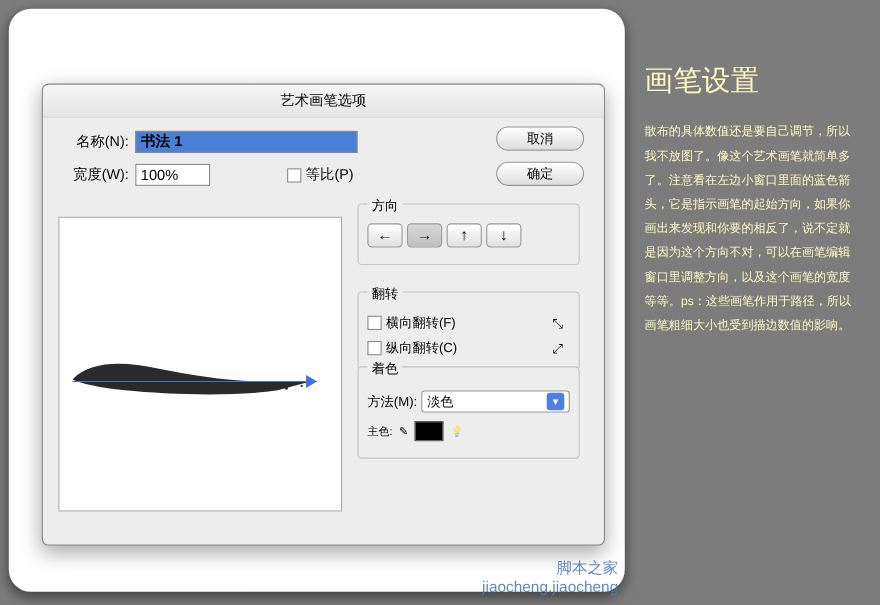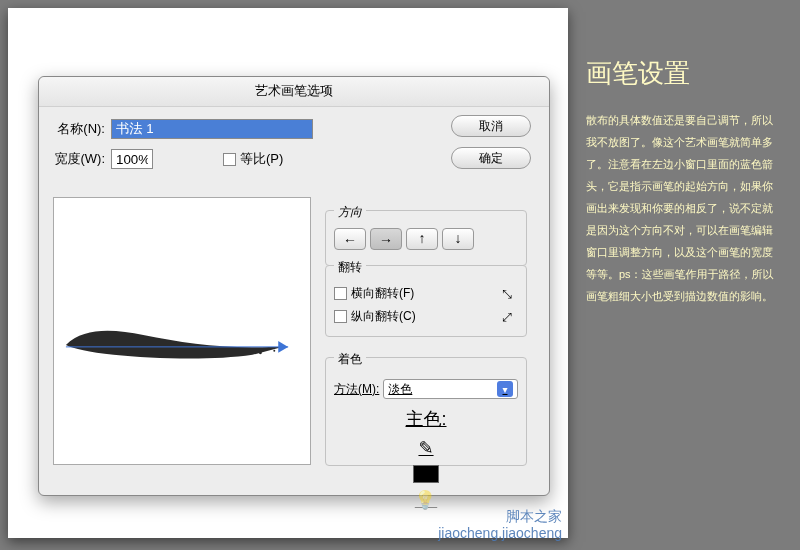--- a/index.html
+++ b/index.html
@@ -4,40 +4,40 @@
 <style>
 * { box-sizing: border-box; margin: 0; padding: 0; }
 body {
   width: 800px; height: 550px; background: #7c7c7c;
   font-family: "Microsoft YaHei", Arial, sans-serif; font-size: 13px;
   display: flex; overflow: hidden;
 }
 .left-col { width: 570px; padding: 8px 0 0 8px; }
 .paper {
   background: #fff; width: 560px; height: 530px;
-  box-shadow: 0 4px 12px rgba(0,0,0,0.5); position: relative;
+  box-shadow: 0 4px 12px rgba(0,0,0,0.5); position: relative; border-radius: 20px;
 }
 .dialog {
   position: absolute; left: 30px; top: 68px; width: 512px; height: 420px;
   background: #ededed; border: 1px solid #888; border-radius: 6px;
   box-shadow: 0 6px 18px rgba(0,0,0,0.35);
 }
 .dialog-title {
   text-align: center; font-size: 13px; padding: 5px 0 6px;
   border-bottom: 1px solid #d0d0d0; background: linear-gradient(#f5f5f5,#e5e5e5);
   border-radius: 6px 6px 0 0;
 }
 .dialog-body { padding: 12px 14px; }
-.row { display: flex; align-items: center; margin-bottom: 10px; }
+.row { display: flex; align-items: center; margin-bottom: 10px; margin-left: 12px; }
 .row label { width: 52px; text-align: right; margin-right: 6px; }
 .text-input {
   background: #fff; border: 1px solid #8a8a8a; height: 20px; padding: 1px 4px;
 }
-.name-input { width: 202px; background: #4a7fd6; color: #ffffff; }
-.width-input { width: 42px; }
+.name-input { width: 202px; background: #4a7fd6; color: #000000; font-weight: bold; }
+.width-input { width: 68px; }
 .checkbox { width: 13px; height: 13px; border: 1px solid #888; background: #fff; margin-right: 4px; display:inline-block; }
 .buttons-col {
   position: absolute; right: 16px; top: 38px; width: 82px;
 }
 .aqua-btn {
   width: 80px; height: 22px; margin-bottom: 10px; border: 1px solid #999;
   border-radius: 11px; background: linear-gradient(#fff,#ddd);
   text-align: center; line-height: 20px; font-size: 12px; cursor: pointer;
 }
 .preview-box {
@@ -47,43 +47,43 @@
 .stroke-svg { width: 100%; height: 100%; }
 .panel-group {
   position: absolute; left: 286px; width: 202px;
   border: 1px solid #c2c2c2; border-radius: 4px; background: #ededed;
 }
 .panel-group .legend {
   position: relative; top: -7px; left: 8px; background: #ededed;
   padding: 0 4px; font-size: 12px; display: inline-block;
 }
 .pg-body { padding: 0 8px 8px; }
-.dir-grp { top: 133px; height: 56px; font-style: italic; }
+.dir-grp { top: 108px; height: 56px; }
 .arrow-btns { display: flex; gap: 4px; }
 .abtn {
   width: 32px; height: 22px; border: 1px solid #999; border-radius: 4px;
   background: linear-gradient(#fff,#e0e0e0); text-align: center;
   line-height: 18px; font-size: 14px; cursor: pointer;
 }
 .abtn.active { background: linear-gradient(#d8d8d8,#bfbfbf); }
 .flip-grp { top: 188px; height: 72px; }
 .flip-row { display:flex; align-items:center; margin: 2px 0 6px; font-size:12px; }
 .flip-icon { margin-left:auto; width:22px; text-align:center; }
-.color-grp { top: 280px; height: 109px; text-decoration: underline; }
+.color-grp { top: 256px; height: 84px; }
 .select-wrap { display:flex; align-items:center; margin:4px 0 8px; font-size:12px; }
 .select {
   flex: 1; margin-left: 4px; height: 20px; background: #fff;
   border: 1px solid #999; border-radius: 3px; display:flex; align-items:center;
   justify-content: space-between; padding: 0 4px; font-size:12px;
 }
 .select-caret {
   width:16px; height:16px; background:#4f7de0; border-radius:3px;
   display:flex; align-items:center; justify-content:center; color:#fff; font-size:10px;
 }
-.swatch-row { display:flex; align-items:center; gap:6px; font-size:18px;flex-direction:column; }
+.swatch-row { display:flex; align-items:center; gap:6px; font-size:10px; }
 .swatch { width:26px; height:18px; background:#000; border:1px solid #666; }
 .bulb { opacity:0.4; }
 .right-col {
   width: 230px; padding: 56px 20px 10px 16px; color: #fef9c3;
 }
 .right-col h1 { font-size: 26px; font-weight: 400; margin-bottom: 18px; }
 .right-col p { font-size: 11px; line-height: 2.0; }
 .watermark {
   position:absolute; right:6px; bottom:-4px; font-size:14px;
   color:#4d7ab5; text-align:right; line-height:1.2; opacity:.9;

